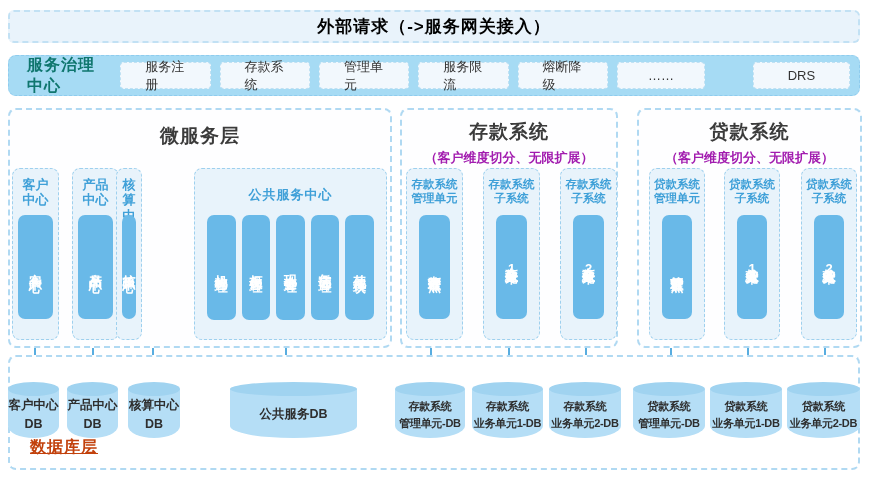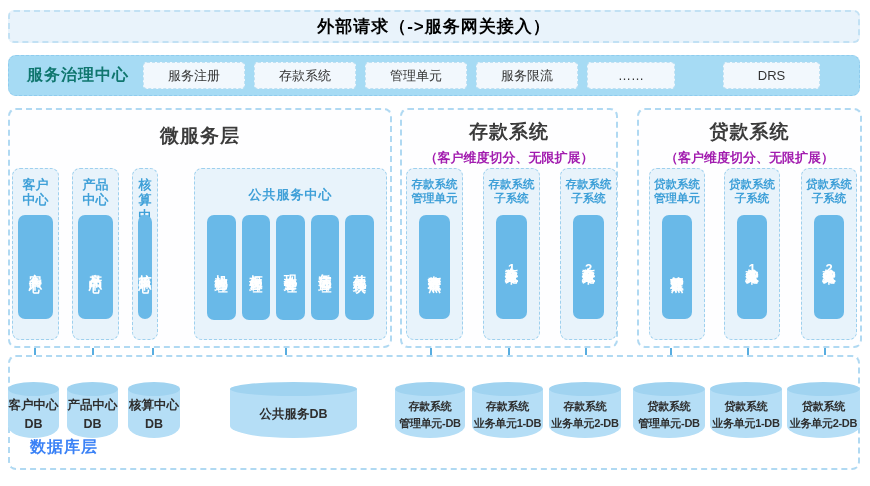--- a/index.html
+++ b/index.html
@@ -80,21 +80,21 @@
     border-left:5px solid transparent;border-right:5px solid transparent;
     border-top:7px solid #58ade0;
   }
   
   .dbpanel{
     position:absolute;left:8px;top:355px;width:848px;height:111px;
     background:#fff;border:2px dashed #b0d9f2;border-radius:8px;
   }
   .dblabel{
     position:absolute;left:20px;bottom:10px;
-    font-size:16px;font-weight:bold;color:#3b82f6;letter-spacing:1px;
+    font-size:16px;font-weight:bold;color:#c2410c;letter-spacing:1px;text-decoration:underline;
   }
   .cyl{position:absolute;top:389px;height:49px;background:#b5def6;
     border-radius:0 0 50% 50% / 0 0 12px 12px;}
   .cyl::before{
     content:'';position:absolute;left:0;right:0;top:-7px;height:14px;
     background:#a0d3f0;border-radius:50%;
   }
   .cyl-text{
     position:relative;z-index:2;height:100%;
     display:flex;flex-direction:column;align-items:center;justify-content:center;
@@ -111,20 +111,21 @@
   <div class="banner">
     <span>外部请求（-&gt;服务网关接入）</span>
   </div>
 
   <div class="govbar">
     <span class="govlabel">服务治理中心</span>
     <div class="govbtn">服务注册</div>
     <div class="govbtn">存款系统</div>
     <div class="govbtn">管理单元</div>
     <div class="govbtn">服务限流</div>
+    <div class="govbtn">熔断降级</div>
     <div class="govbtn">……</div>
     <div class="govbtn drs">DRS</div>
   </div>
 
   <div class="panel" style="left:8px;width:384px;">
     <div class="panel-title">微服务层</div>
 
     <div class="col" style="left:2px;width:47px;">
       <div class="col-header">
         <div>客户</div>
@@ -138,21 +139,21 @@
     <div class="col" style="left:62px;width:47px;">
       <div class="col-header">
         <div>产品</div>
         <div>中心</div>
       </div>
       <div class="sbox">
         <span>产品中心</span>
       </div>
     </div>
 
-    <div class="col" style="left:122px;width:26px;">
+    <div class="col" style="left:106px;width:26px;">
       <div class="col-header">
         <div>核算</div>
         <div>中心</div>
       </div>
       <div class="sbox">
         <span>核算中心</span>
       </div>
     </div>
 
     <div class="col" style="left:184px;width:193px;">

